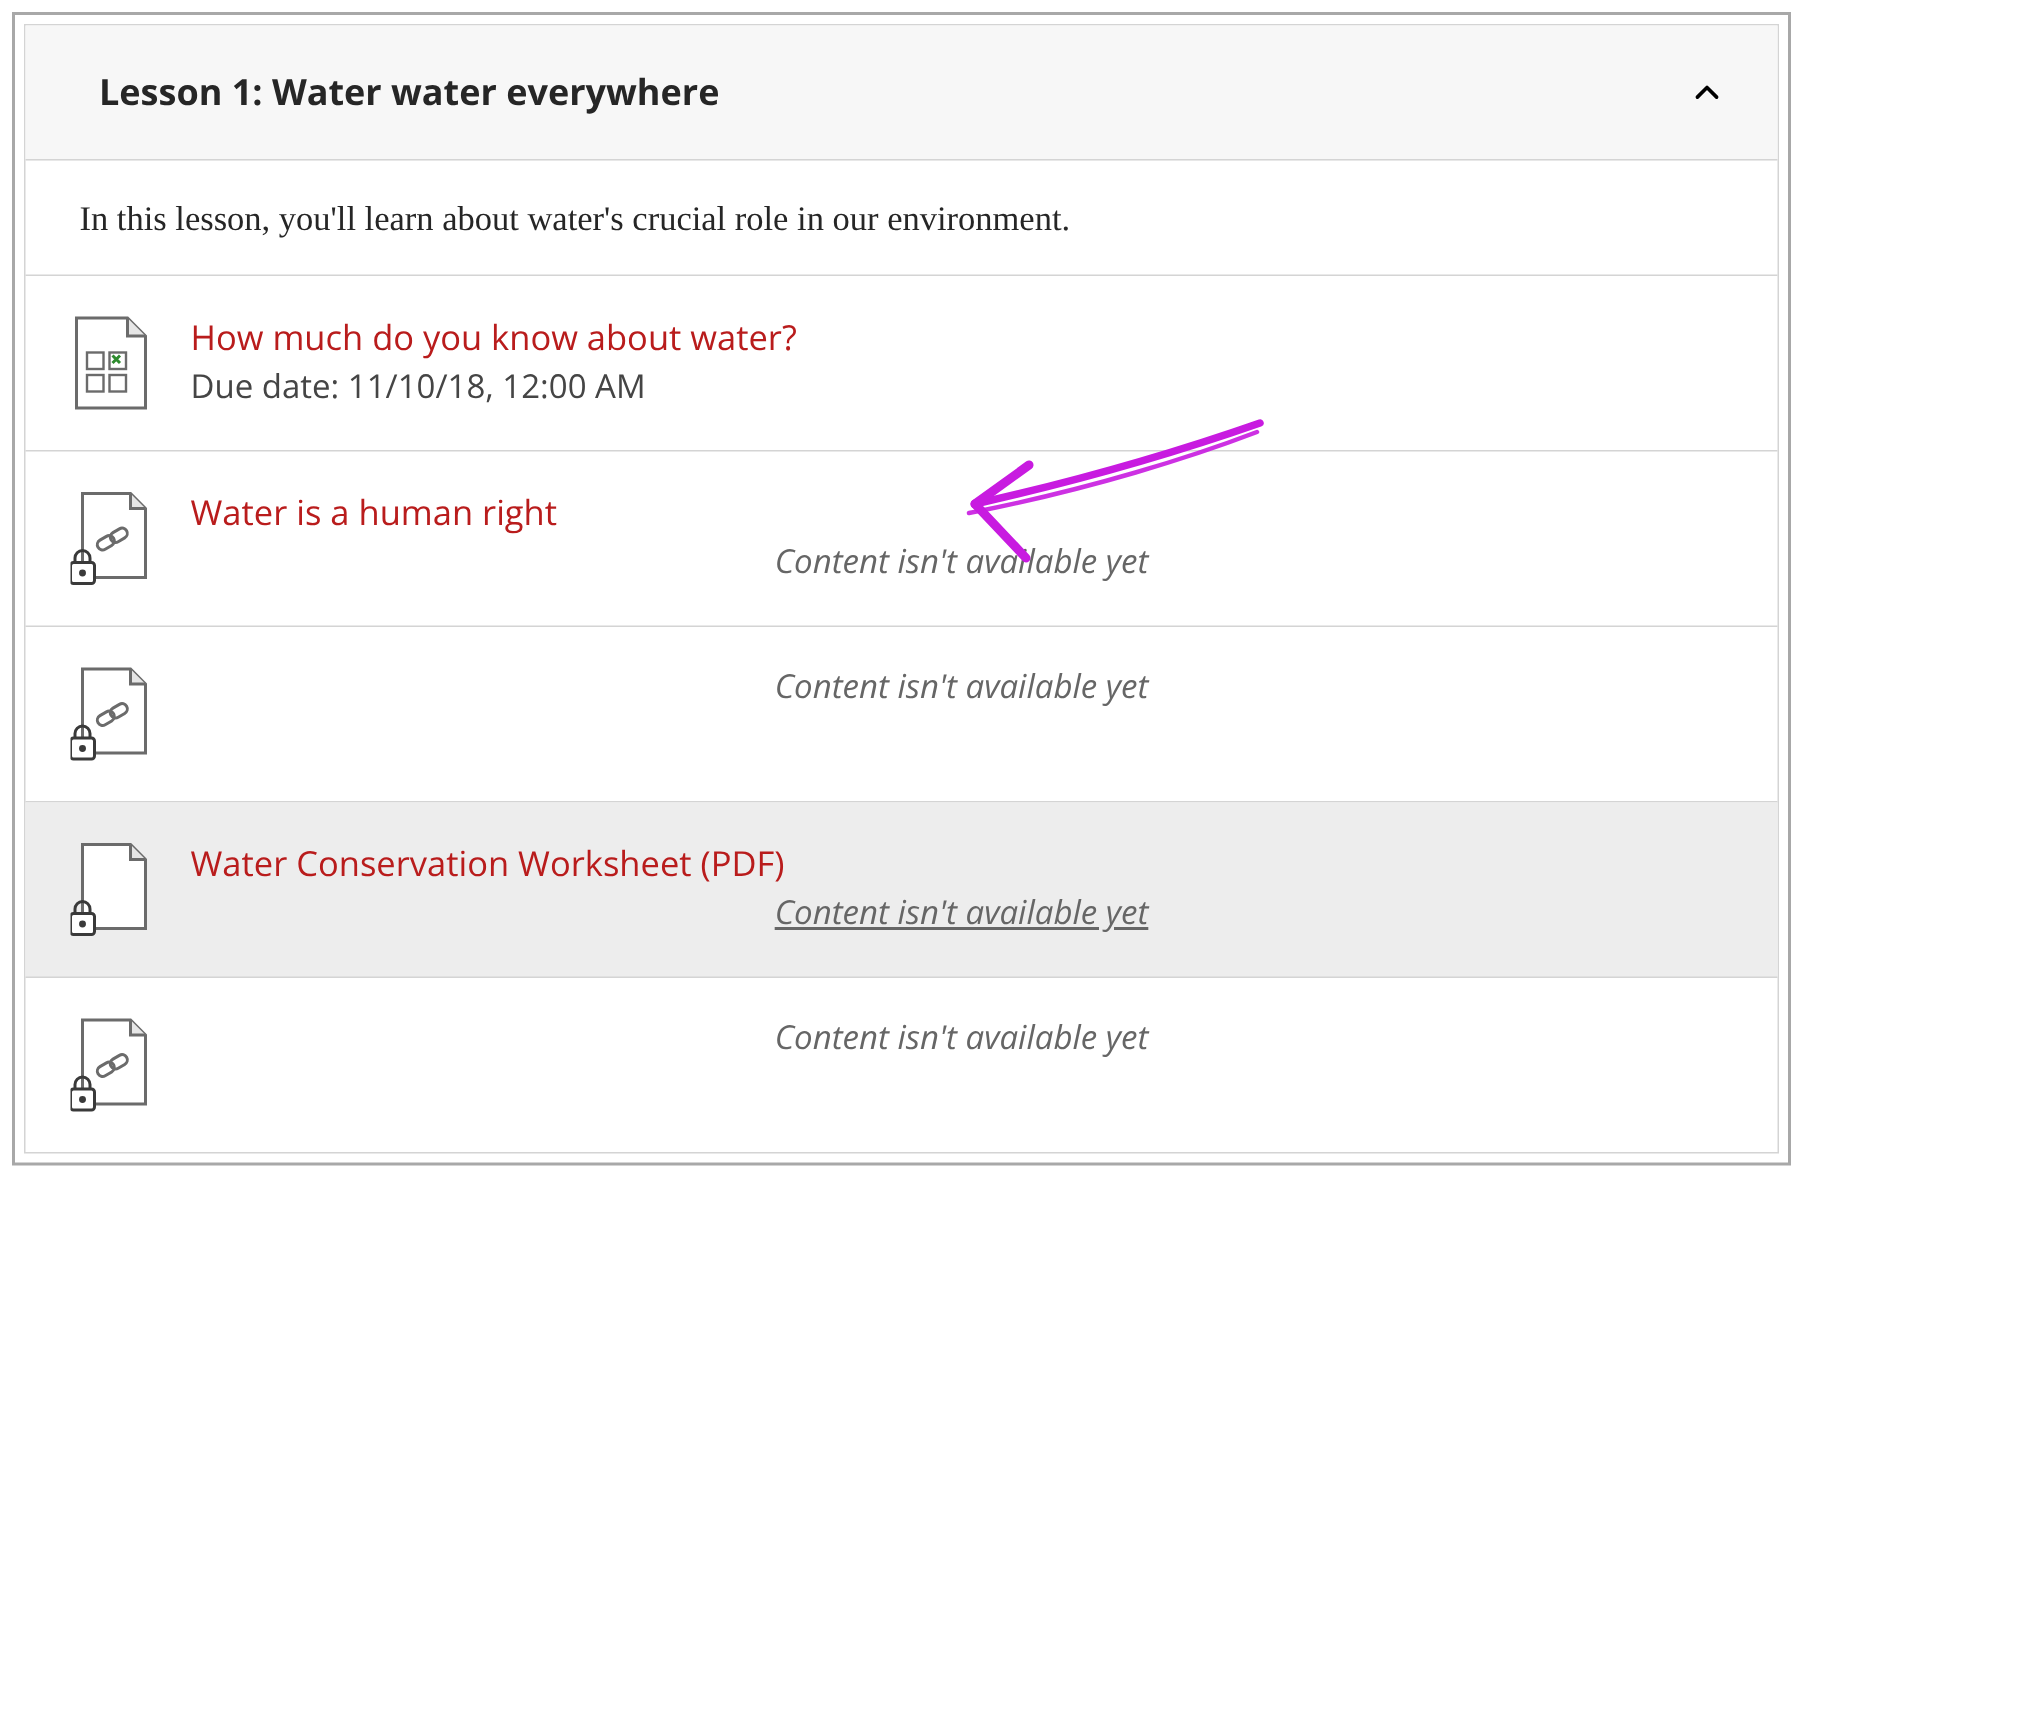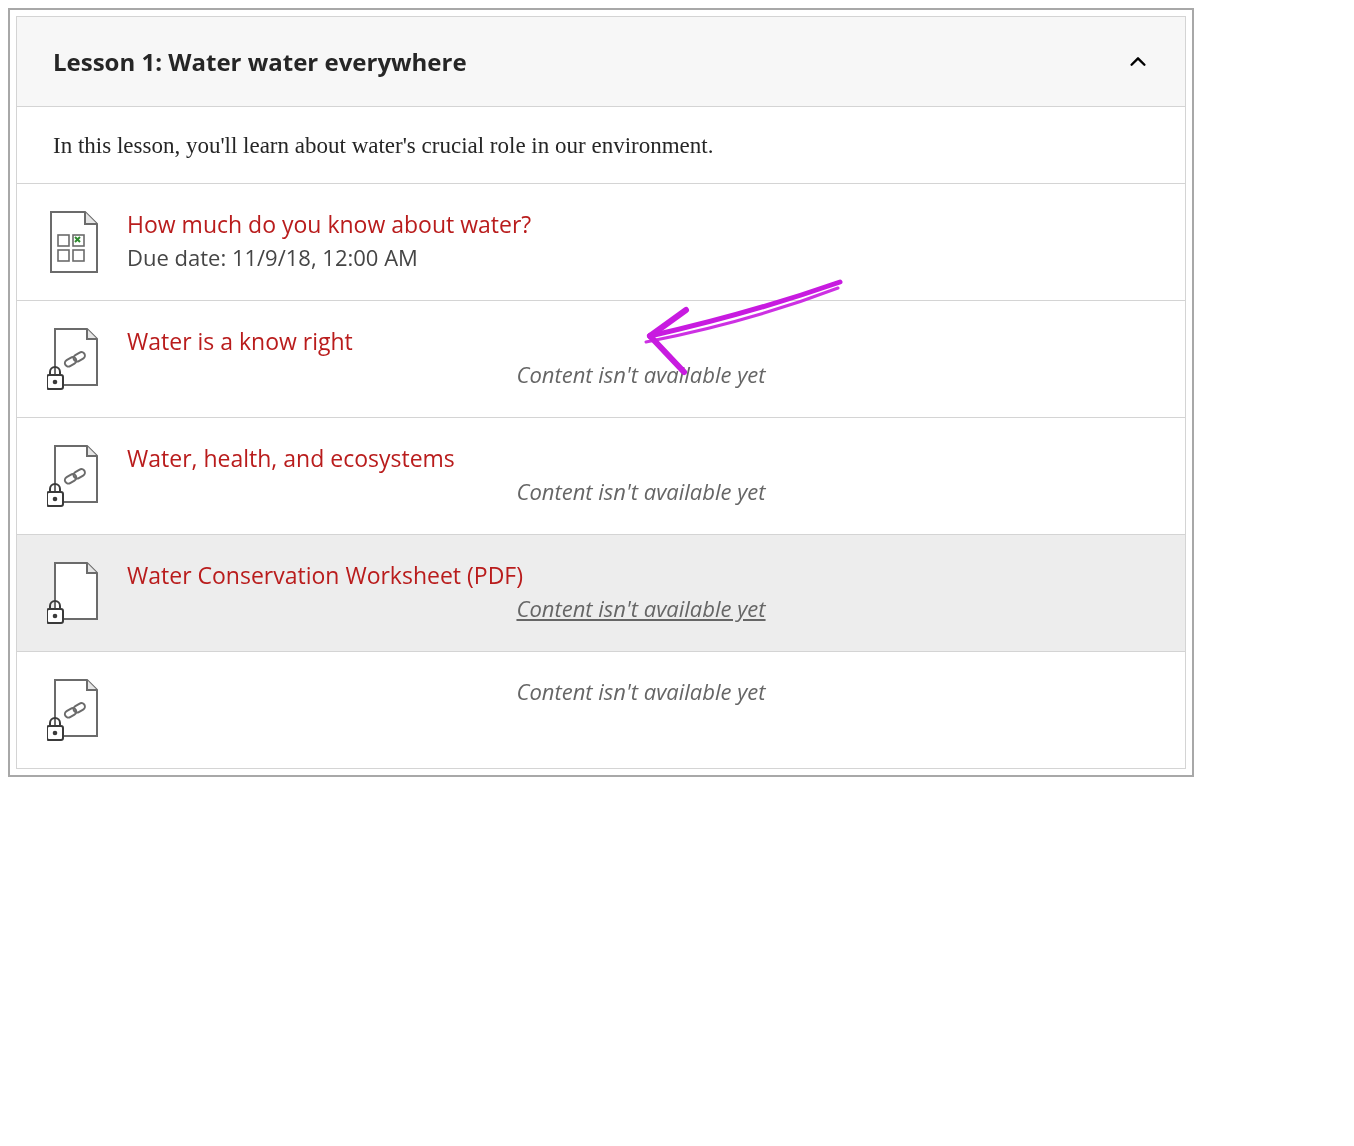--- a/index.html
+++ b/index.html
@@ -23,20 +23,21 @@
       border-bottom: 1px solid #d4d4d4;
       padding: 28px 36px;
       display: flex;
       align-items: center;
       justify-content: space-between;
     }
     .panel-header h1 {
       font-size: 24px;
       font-weight: 700;
       color: #262626;
+      margin-left: 13px;
     }
     .chevron-up {
       width: 22px; height: 22px;
       display:inline-block;
     }
     .chevron-up svg { width:100%; height:100%; }
     .intro {
       padding: 26px 36px 24px;
       border-bottom: 1px solid #d4d4d4;
       font-size: 23px;
@@ -139,42 +140,42 @@
           <path d="M38 2 V14 H50" fill="#e6e6e6" stroke="#6b6b6b" stroke-width="2"></path>
           <rect x="11" y="25" width="11" height="11" fill="none" stroke="#6b6b6b" stroke-width="1.6"></rect>
           <rect x="26" y="25" width="11" height="11" fill="none" stroke="#6b6b6b" stroke-width="1.6"></rect>
           <rect x="11" y="40" width="11" height="11" fill="none" stroke="#6b6b6b" stroke-width="1.6"></rect>
           <rect x="26" y="40" width="11" height="11" fill="none" stroke="#6b6b6b" stroke-width="1.6"></rect>
           <path d="M28 27 l5 5 M33 27 l-5 5" stroke="#2e8b2e" stroke-width="2"></path>
         </svg>
       </div>
       <div class="item-body">
         <div class="item-title">How much do you know about water?</div>
-        <div class="item-sub">Due date: 11/9/18, 12:00 AM</div>
+        <div class="item-sub">Due date: 11/10/18, 12:00 AM</div>
       </div>
     </div>
 
     <div class="item">
       <div class="item-icon">
         <svg viewBox="0 0 52 64">
           <path d="M8 2 H40 L50 12 V58 H8 Z" fill="#fff" stroke="#6b6b6b" stroke-width="2"></path>
           <path d="M40 2 V12 H50" fill="#e6e6e6" stroke="#6b6b6b" stroke-width="2"></path>
           <g transform="translate(18,22) rotate(-30 12 12)">
             <rect x="0" y="6" width="12" height="7" rx="3.5" fill="none" stroke="#6b6b6b" stroke-width="2"></rect>
             <rect x="10" y="6" width="12" height="7" rx="3.5" fill="none" stroke="#6b6b6b" stroke-width="2"></rect>
           </g>
           <g transform="translate(0,40)">
             <rect x="0" y="8" width="16" height="14" rx="2" fill="#fff" stroke="#3a3a3a" stroke-width="2"></rect>
             <path d="M3 8 V5 a5 5 0 0 1 10 0 V8" fill="none" stroke="#3a3a3a" stroke-width="2"></path>
             <circle cx="8" cy="15" r="2.3" fill="#3a3a3a"></circle>
           </g>
         </svg>
       </div>
       <div class="item-body">
-        <div class="item-title">Water is a know right</div>
+        <div class="item-title">Water is a human right</div>
         <div class="item-sub na">Content isn't available yet</div>
       </div>
     </div>
 
     <div class="item">
       <div class="item-icon">
         <svg viewBox="0 0 52 64">
           <path d="M8 2 H40 L50 12 V58 H8 Z" fill="#fff" stroke="#6b6b6b" stroke-width="2"></path>
           <path d="M40 2 V12 H50" fill="#e6e6e6" stroke="#6b6b6b" stroke-width="2"></path>
           <g transform="translate(18,22) rotate(-30 12 12)">
@@ -182,21 +183,20 @@
             <rect x="10" y="6" width="12" height="7" rx="3.5" fill="none" stroke="#6b6b6b" stroke-width="2"></rect>
           </g>
           <g transform="translate(0,40)">
             <rect x="0" y="8" width="16" height="14" rx="2" fill="#fff" stroke="#3a3a3a" stroke-width="2"></rect>
             <path d="M3 8 V5 a5 5 0 0 1 10 0 V8" fill="none" stroke="#3a3a3a" stroke-width="2"></path>
             <circle cx="8" cy="15" r="2.3" fill="#3a3a3a"></circle>
           </g>
         </svg>
       </div>
       <div class="item-body">
-        <div class="item-title">Water, health, and ecosystems</div>
         <div class="item-sub na">Content isn't available yet</div>
       </div>
     </div>
 
     <div class="item highlight">
       <div class="item-icon">
         <svg viewBox="0 0 52 64">
           <path d="M8 2 H40 L50 12 V58 H8 Z" fill="#fff" stroke="#6b6b6b" stroke-width="2"></path>
           <path d="M40 2 V12 H50" fill="#e6e6e6" stroke="#6b6b6b" stroke-width="2"></path>
           <g transform="translate(0,40)">

